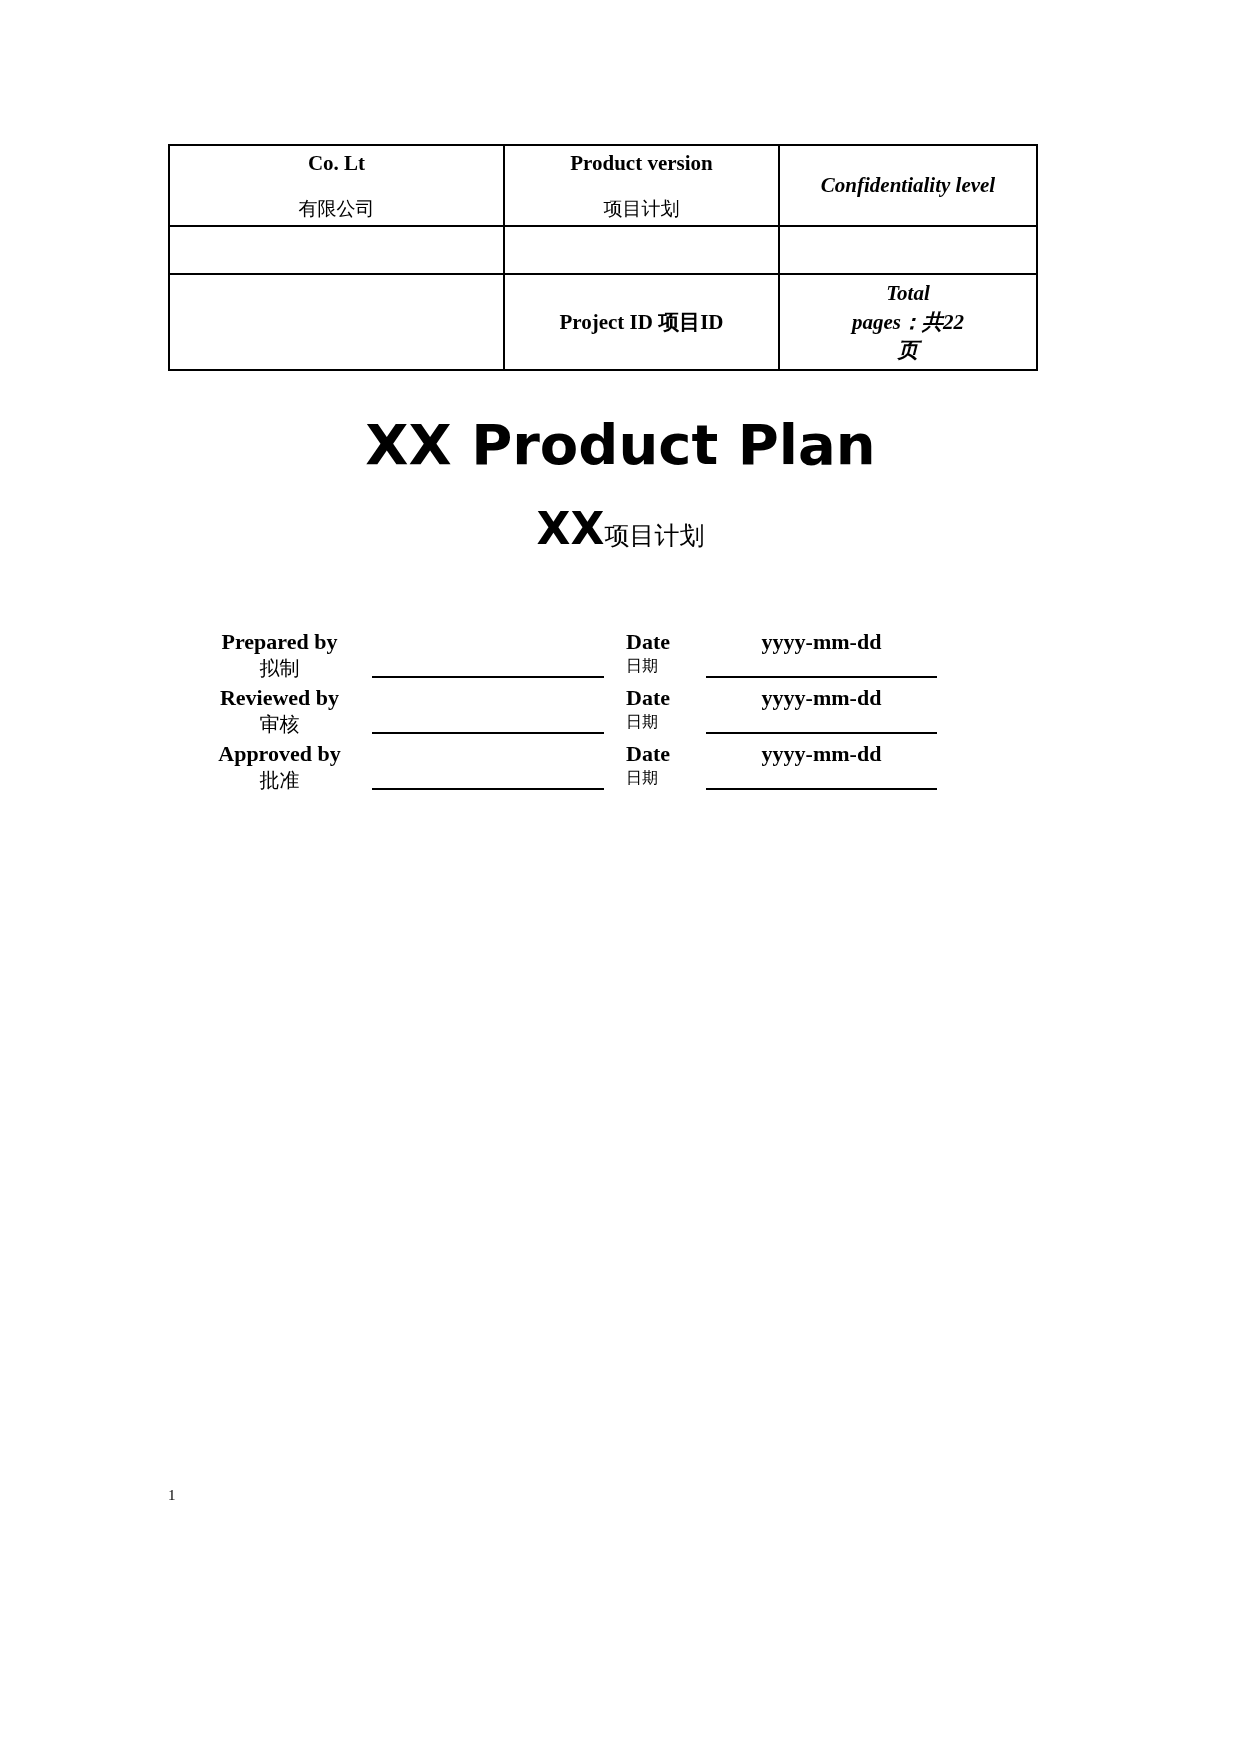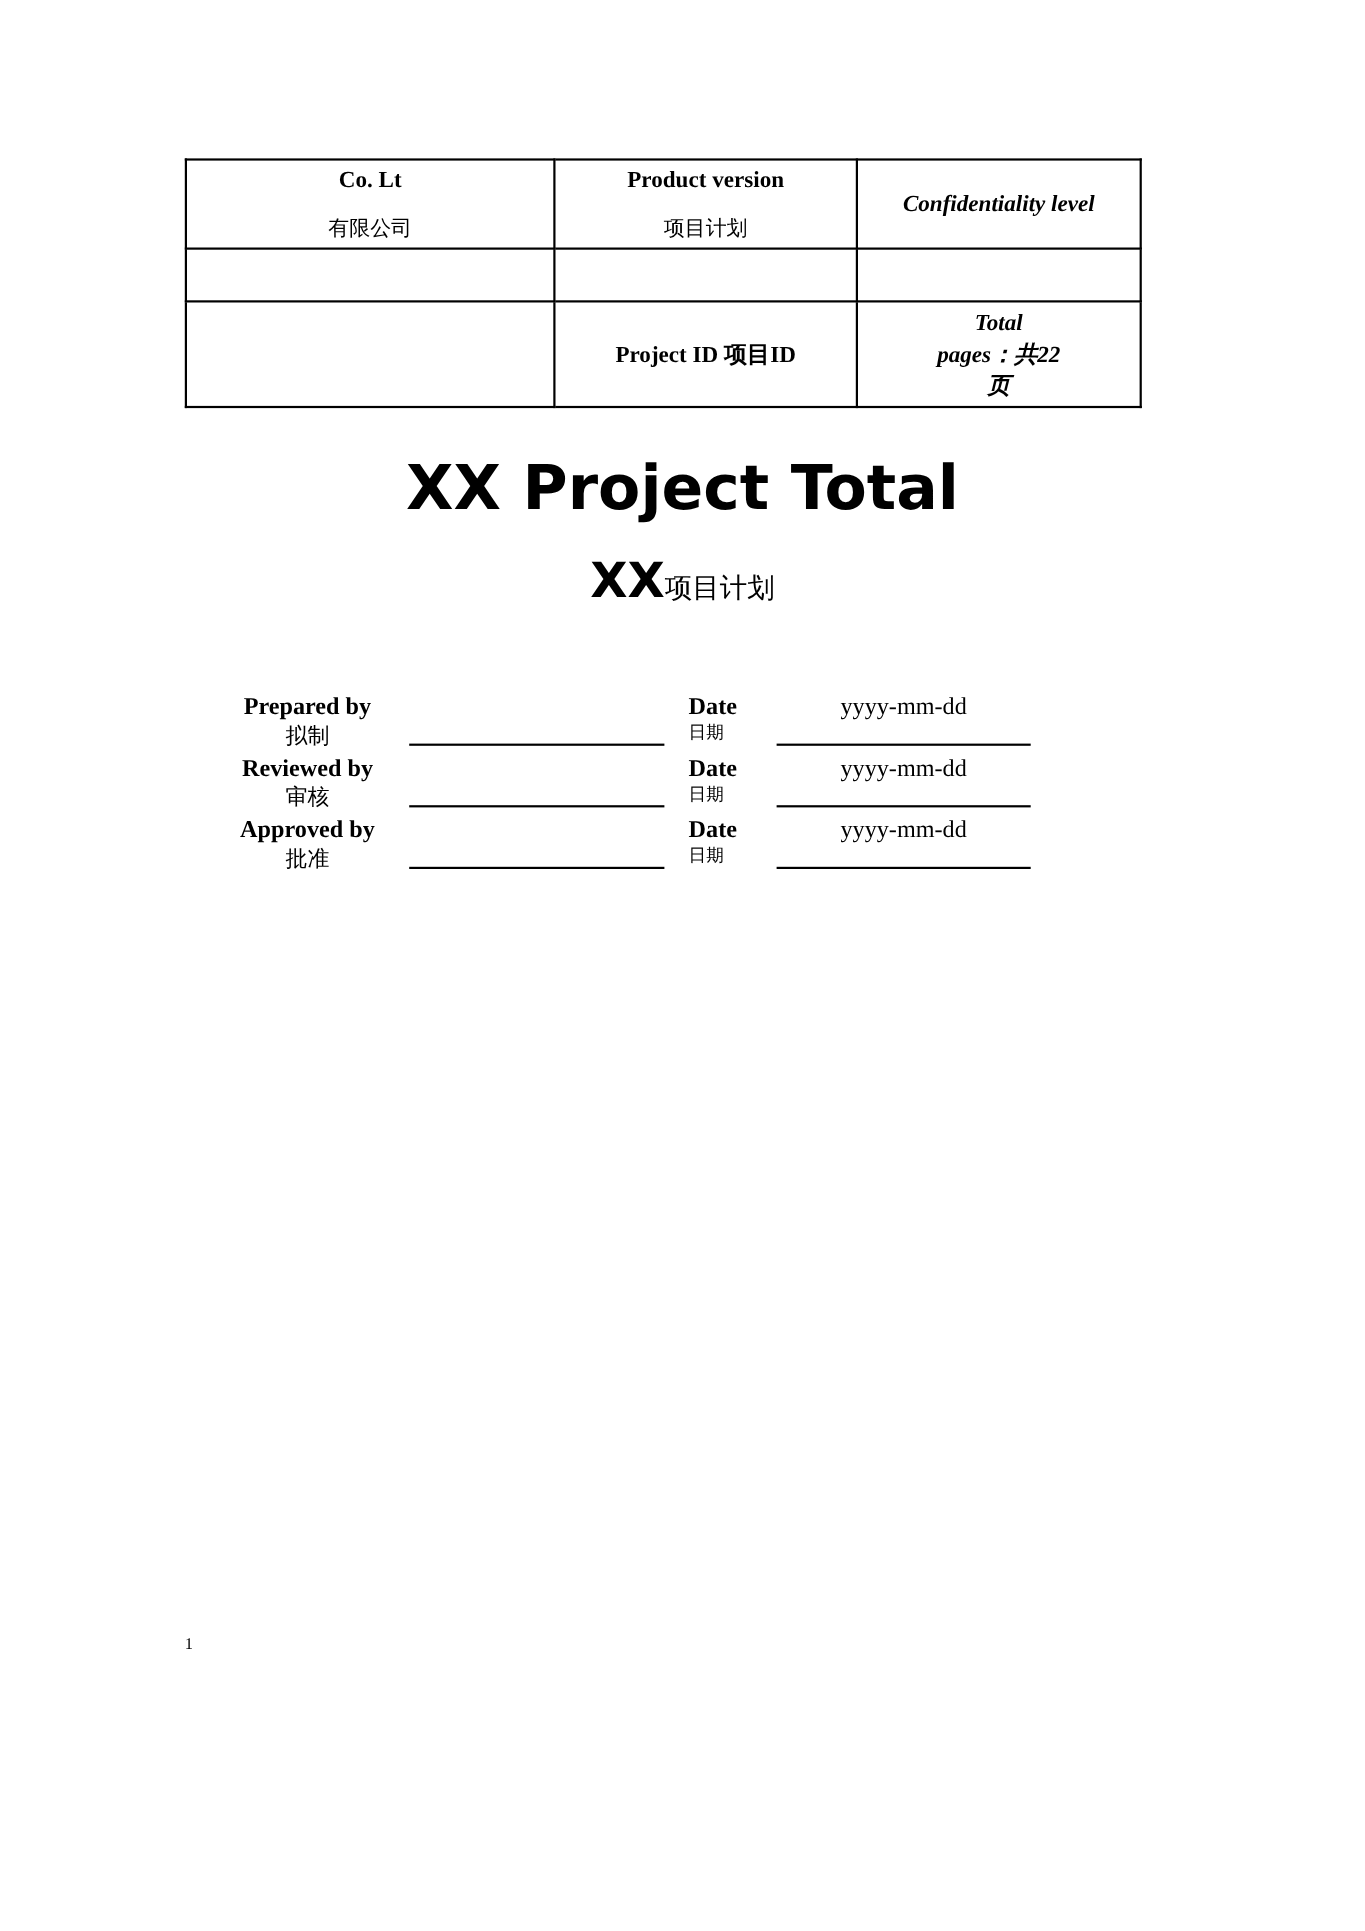--- a/index.html
+++ b/index.html
@@ -128,21 +128,21 @@
     flex: 1 1 auto;
     position: relative;
     height: 56px;
   }
   .date-value {
     position: absolute;
     left: 0;
     right: 0;
     top: 0;
     text-align: center;
-    font-weight: normal;
+    font-weight: bold;
     font-size: 22px;
     line-height: 1.25;
   }
   .date-line {
     position: absolute;
     left: 6px;
     right: 6px;
     bottom: 6px;
     border-bottom: 2px solid #000000;
   }
@@ -189,21 +189,21 @@
         <td class="cell-conf">
           <div>Total</div>
           <div>pages：共22</div>
           <div>页</div>
         </td>
       </tr>
     </tbody>
   </table>
 </div>
 
-<div class="doc-title">XX Project Total</div>
+<div class="doc-title">XX Product Plan</div>
 
 <div class="doc-subtitle">
   <span class="sub-xx">XX</span><span class="sub-cn">项目计划</span>
 </div>
 
 <div class="sig-block">
 
   <div class="sig-row">
     <div class="sig-label">
       <span>Prepared by</span>

